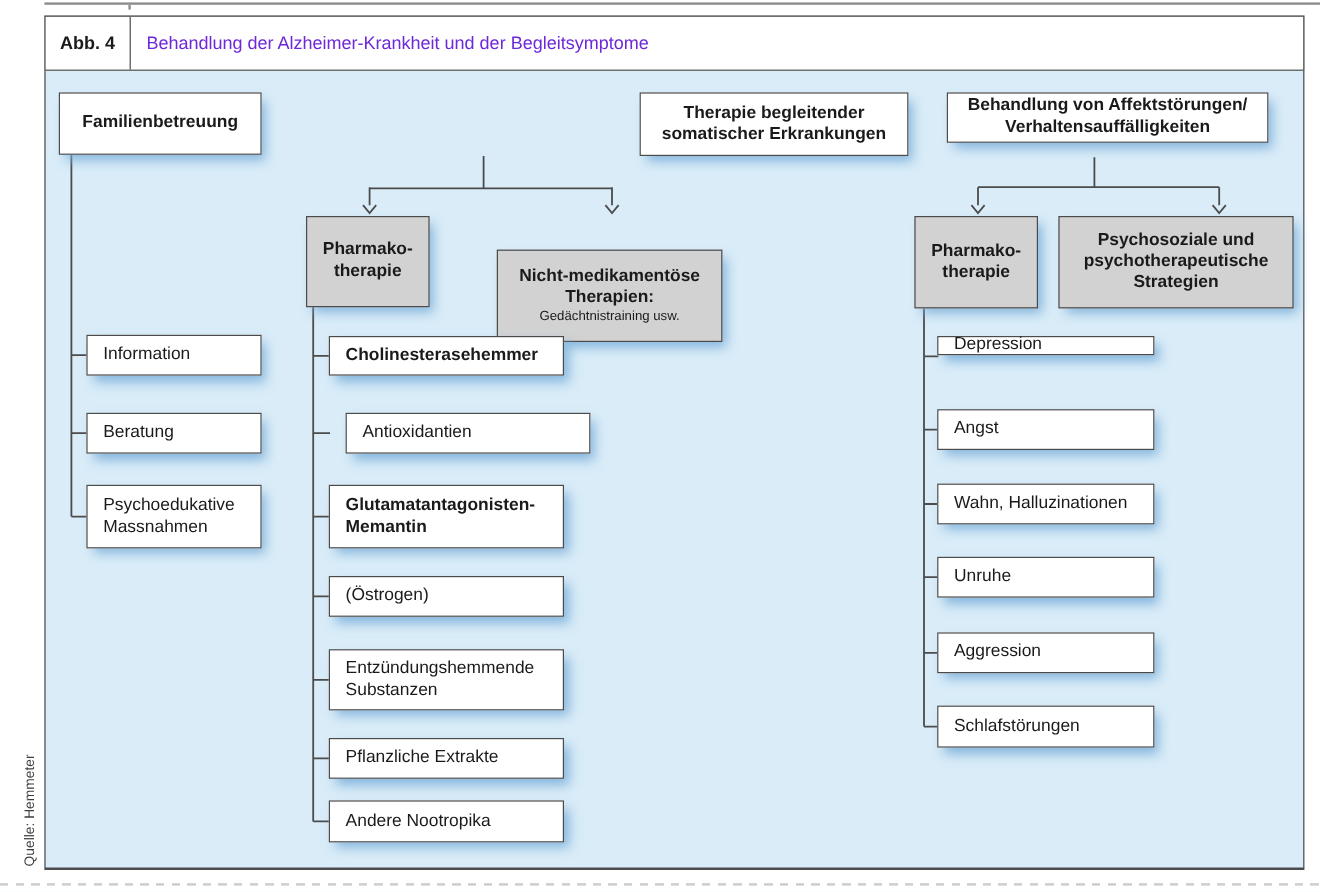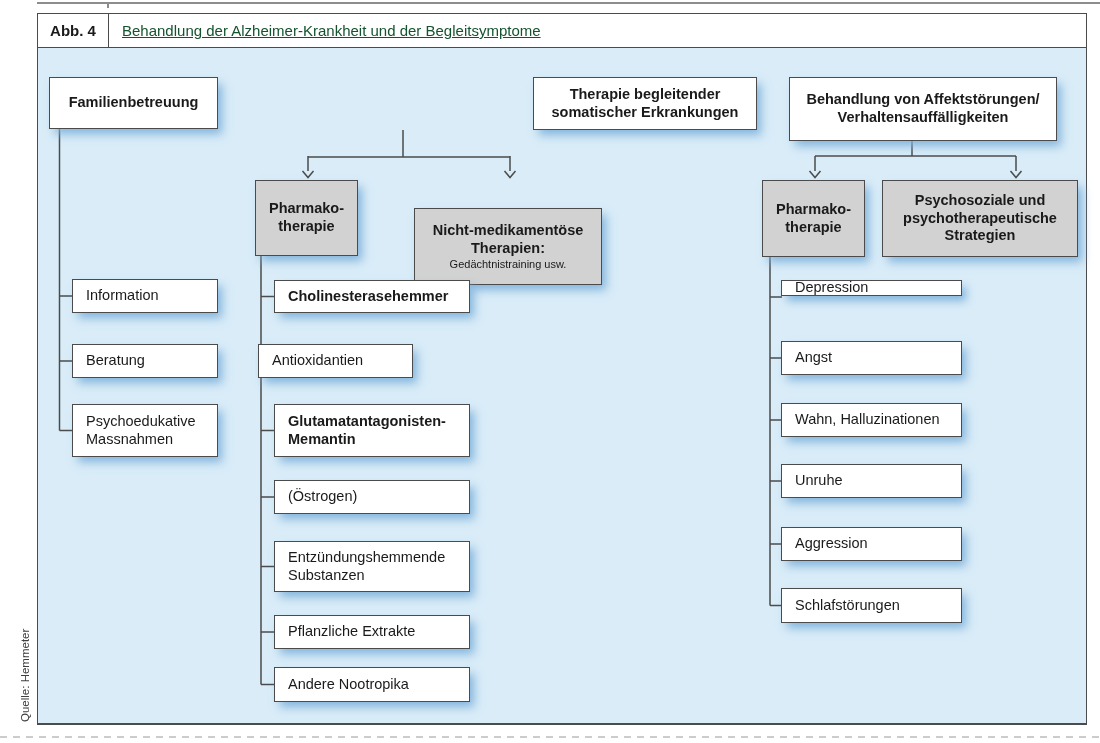--- a/index.html
+++ b/index.html
@@ -8,25 +8,25 @@
 
   
   .artifact-top{position:absolute;left:37px;top:2px;width:1063px;height:2px;background:#8d8d8d;}
   .artifact-tick{position:absolute;left:107px;top:4px;width:2px;height:4px;background:#8d8d8d;}
   .artifact-bottom{position:absolute;left:0;top:736px;width:1100px;height:2px;
     background:repeating-linear-gradient(90deg,#cccccc 0 7px,transparent 7px 13px);}
 
   
   .frame{position:absolute;left:37px;top:13px;width:1050px;height:712px;box-sizing:border-box;
     border:1.5px solid #4b4b4b;border-bottom-width:2.5px;background:#d9ecf8;}
-  .header{position:absolute;left:37px;top:13px;width:1050px;height:35px;box-sizing:border-box;
+  .header{position:absolute;left:37px;top:13px;width:1050px;height:46px;box-sizing:border-box;
     background:#ffffff;border:1.5px solid #4b4b4b;display:flex;z-index:4;text-align:right;}
   .hlabel{width:71px;box-sizing:border-box;border-right:1.5px solid #4b4b4b;display:flex;
     align-items:center;justify-content:center;font-weight:bold;font-size:15px;}
-  .htitle{flex:1;display:flex;align-items:center;padding-left:13px;font-size:15px;color:#14532d;text-decoration:underline;}
+  .htitle{flex:1;display:flex;align-items:center;padding-left:13px;font-size:15px;color:#6d28d9;}
 
   
   svg.wires{position:absolute;left:0;top:0;z-index:2;}
 
   
   .box{position:absolute;box-sizing:border-box;background:#ffffff;border:1.4px solid #4b4b4b;
     display:flex;align-items:center;justify-content:center;text-align:center;
     font-size:14.5px;font-weight:bold;line-height:1.24;z-index:3;
     box-shadow:5px 6px 9px -1px rgba(128,178,219,0.95);}
   .box .txt{white-space:pre-line;}
@@ -70,21 +70,21 @@
     </g>
   </svg>
 
   <div class="box" style="left:49px;top:77px;width:169px;height:52px">
     <span class="txt">Familienbetreuung</span>
   </div>
   <div class="box" style="left:533px;top:77px;width:224px;height:53px">
     <span class="txt">Therapie begleitender
 somatischer Erkrankungen</span>
   </div>
-  <div class="box" style="left:789px;top:77px;width:268px;height:64px">
+  <div class="box" style="left:789px;top:77px;width:268px;height:42px">
     <span class="txt">Behandlung von Affektstörungen/
 Verhaltensauffälligkeiten</span>
   </div>
 
   <div class="box gray" style="left:255px;top:180px;width:103px;height:76px">
     <span class="txt">Pharmako-
 therapie</span>
   </div>
   <div class="box gray col" style="left:414px;top:180px;width:188px;height:77px">
     <span class="txt">Nicht-medikamentöse
@@ -107,21 +107,21 @@
   <div class="box item" style="left:72px;top:344px;width:146px;height:34px">
     <span class="txt">Beratung</span>
   </div>
   <div class="box item" style="left:72px;top:404px;width:146px;height:53px">
     <span class="txt">Psychoedukative Massnahmen</span>
   </div>
 
   <div class="box item b" style="left:274px;top:280px;width:196px;height:33px">
     <span class="txt">Cholinesterasehemmer</span>
   </div>
-  <div class="box item" style="left:258px;top:344px;width:155px;height:34px">
+  <div class="box item" style="left:288px;top:344px;width:204px;height:34px">
     <span class="txt">Antioxidantien</span>
   </div>
   <div class="box item b" style="left:274px;top:404px;width:196px;height:53px">
     <span class="txt">Glutamatantagonisten-
 Memantin</span>
   </div>
   <div class="box item" style="left:274px;top:480px;width:196px;height:34px">
     <span class="txt">(Östrogen)</span>
   </div>
   <div class="box item" style="left:274px;top:541px;width:196px;height:51px">

